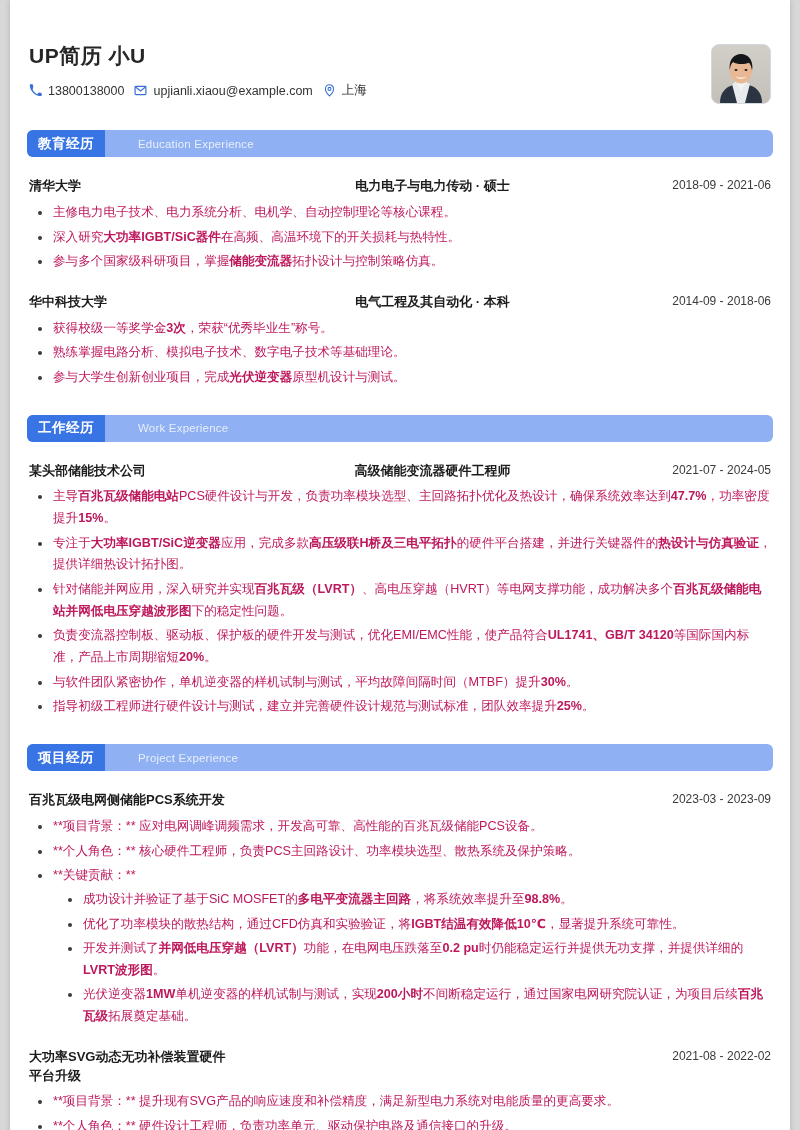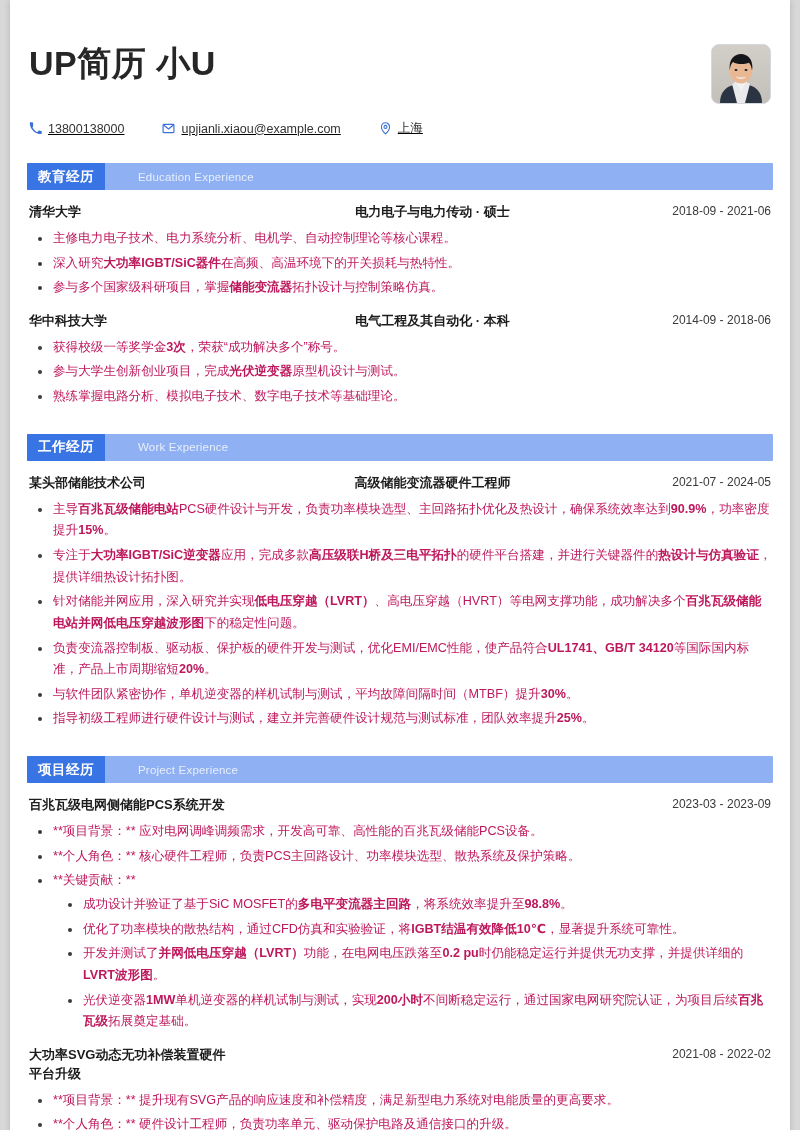--- a/index.html
+++ b/index.html
@@ -31,34 +31,33 @@
 
   
   .header {
     display: flex;
     align-items: flex-start;
     justify-content: space-between;
     padding-top: 44px;
   }
   .header-left { flex: 1 1 auto; }
   .name {
-    font-size: 34px;
+    font-size: 21px;
     font-weight: 700;
     color: #262626;
     letter-spacing: 0.5px;
     line-height: 1.15;
-    margin: 0 0 37px 2px;
+    margin: 0 0 14px 2px;
   }
   .contacts {
     display: flex;
     align-items: center;
-    gap: 38px;
+    gap: 10px;
     margin-left: 2px;
     flex-wrap: wrap;
-    text-decoration: underline;
   }
   .contact {
     display: flex;
     align-items: center;
     gap: 6px;
     font-size: 12.5px;
     color: #333333;
     white-space: nowrap;
   }
   .contact svg { display: block; }
@@ -74,21 +73,21 @@
   }
   .avatar svg { display: block; }
 
   
   .section { margin-top: 26px; }
   .section-head {
     display: flex;
     align-items: stretch;
     background: #8fb0f2;
     height: 27px;
-    border-radius: 1px;
+    border-radius: 6px;
     overflow: hidden;
   }
   .section-tag {
     background: #3874e4;
     color: #ffffff;
     font-size: 13.5px;
     font-weight: 700;
     display: flex;
     align-items: center;
     padding: 0 11px;
@@ -98,21 +97,21 @@
     display: flex;
     align-items: center;
     padding-left: 13px;
     color: #e8eefc;
     font-size: 11.5px;
     letter-spacing: 0.2px;
     margin-left: 20px;
   }
 
   
-  .entry { margin-top: 13px; }
+  .entry { margin-top: 20px; }
   .entry-row {
     display: flex;
     align-items: flex-start;
     font-size: 13px;
     font-weight: 700;
     color: #1c1c1c;
     line-height: 1.45;
   }
   .entry-org {
     width: 200px;
@@ -255,44 +254,44 @@
                 <li><span>参与多个国家级科研项目，掌握</span><span class="b">储能变流器</span><span>拓扑设计与控制策略仿真。</span></li>
               </ul>
             </div>
             <div class="entry">
               <div class="entry-row">
                 <div class="entry-org">华中科技大学</div>
                 <div class="entry-mid">电气工程及其自动化 · 本科</div>
                 <div class="entry-date">2014-09 - 2018-06</div>
               </div>
               <ul class="bl">
-                <li><span>获得校级一等奖学金</span><span class="b">3次</span><span>，荣获“成功解决多个”称号。</span></li>
+                <li><span>获得校级一等奖学金</span><span class="b">3次</span><span>，荣获“优秀毕业生”称号。</span></li>
+                <li><span>熟练掌握电路分析、模拟电子技术、数字电子技术等基础理论。</span></li>
                 <li><span>参与大学生创新创业项目，完成</span><span class="b">光伏逆变器</span><span>原型机设计与测试。</span></li>
-                <li><span>熟练掌握电路分析、模拟电子技术、数字电子技术等基础理论。</span></li>
               </ul>
             </div>
           </div>
       </div>
 
       <div class="section">
         <div class="section-head">
           <div class="section-tag">工作经历</div>
           <div class="section-sub">Work Experience</div>
         </div>
         <div>
             <div class="entry">
               <div class="entry-row">
                 <div class="entry-org">某头部储能技术公司</div>
                 <div class="entry-mid">高级储能变流器硬件工程师</div>
                 <div class="entry-date">2021-07 - 2024-05</div>
               </div>
               <ul class="bl">
-                <li><span>主导</span><span class="b">百兆瓦级储能电站</span><span>PCS硬件设计与开发，负责功率模块选型、主回路拓扑优化及热设计，确保系统效率达到</span><span class="b">90.9%</span><span>，功率密度提升</span><span class="b">15%</span><span>。</span></li>
+                <li><span>主导</span><span class="b">百兆瓦级储能电站</span><span>PCS硬件设计与开发，负责功率模块选型、主回路拓扑优化及热设计，确保系统效率达到</span><span class="b">47.7%</span><span>，功率密度提升</span><span class="b">15%</span><span>。</span></li>
                 <li><span>专注于</span><span class="b">大功率IGBT/SiC逆变器</span><span>应用，完成多款</span><span class="b">高压级联H桥及三电平拓扑</span><span>的硬件平台搭建，并进行关键器件的</span><span class="b">热设计与仿真验证</span><span>，提供详细热设计拓扑图。</span></li>
-                <li><span>针对储能并网应用，深入研究并实现</span><span class="b">低电压穿越（LVRT）</span><span>、高电压穿越（HVRT）等电网支撑功能，成功解决多个</span><span class="b">百兆瓦级储能电站并网低电压穿越波形图</span><span>下的稳定性问题。</span></li>
+                <li><span>针对储能并网应用，深入研究并实现</span><span class="b">百兆瓦级（LVRT）</span><span>、高电压穿越（HVRT）等电网支撑功能，成功解决多个</span><span class="b">百兆瓦级储能电站并网低电压穿越波形图</span><span>下的稳定性问题。</span></li>
                 <li><span>负责变流器控制板、驱动板、保护板的硬件开发与测试，优化EMI/EMC性能，使产品符合</span><span class="b">UL1741、GB/T 34120</span><span>等国际国内标准，产品上市周期缩短</span><span class="b">20%</span><span>。</span></li>
                 <li><span>与软件团队紧密协作，单机逆变器的样机试制与测试，平均故障间隔时间（MTBF）提升</span><span class="b">30%</span><span>。</span></li>
                 <li><span>指导初级工程师进行硬件设计与测试，建立并完善硬件设计规范与测试标准，团队效率提升</span><span class="b">25%</span><span>。</span></li>
               </ul>
             </div>
           </div>
       </div>
 
       <div class="section">
         <div class="section-head">

